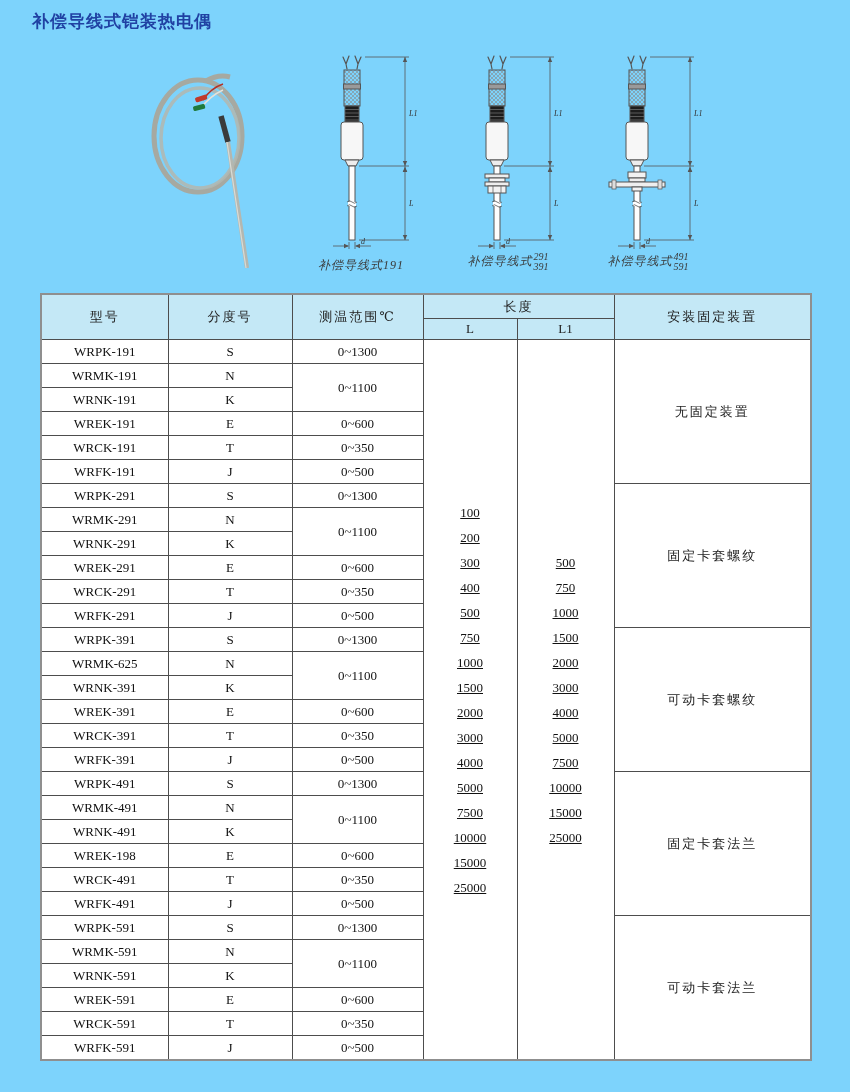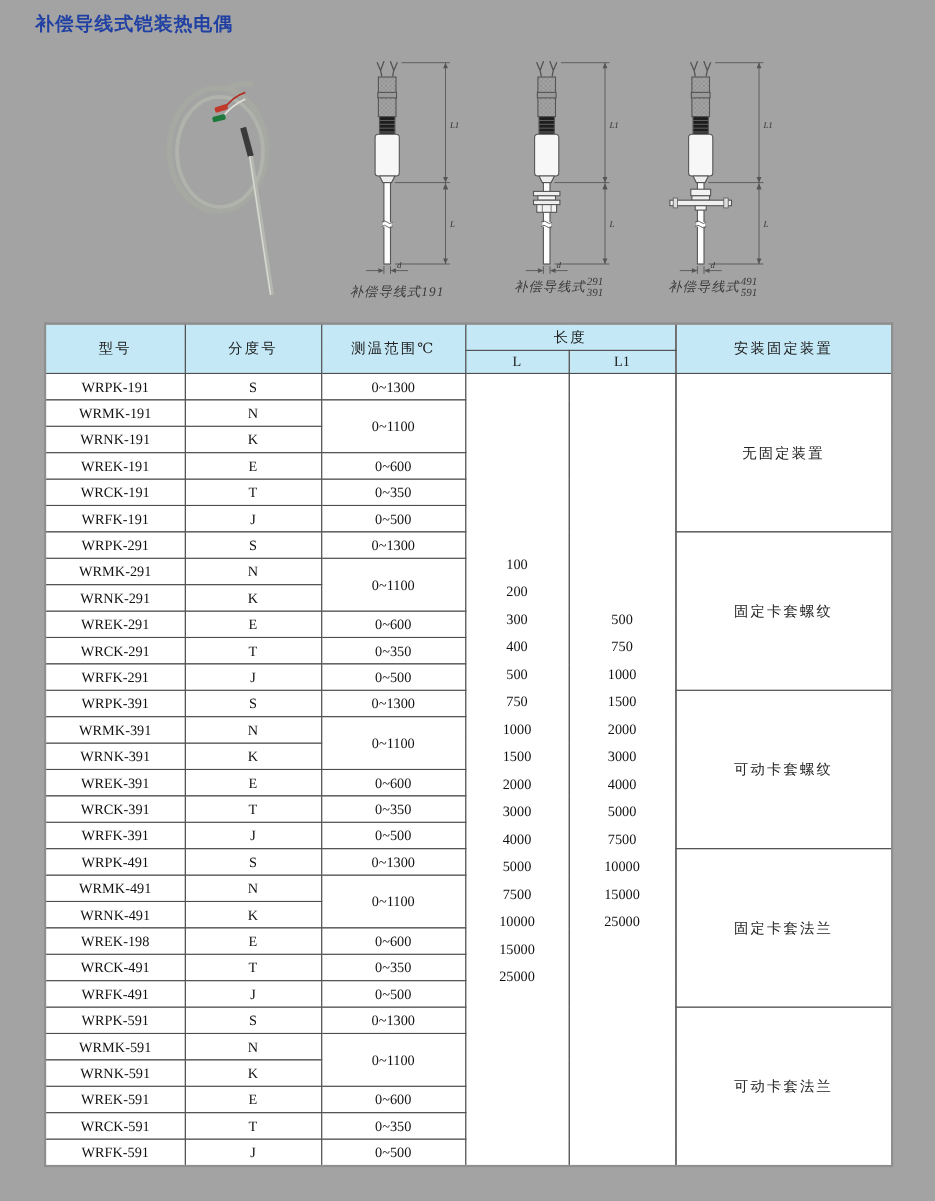--- a/index.html
+++ b/index.html
@@ -1,21 +1,21 @@
 <!DOCTYPE html>
 <html style="--title-color: #2041a3; --header-bg: #c4e8f6; --inner-border: #4d4d4d; --outer-border: #8f8f8f;"><head>
 <meta charset="utf-8">
 <style>
   html,body{margin:0;padding:0;}
   body{
     width:850px;height:1092px;background:#ffffff;position:relative;
     font-family:"Liberation Serif","DejaVu Serif",serif;
     -webkit-font-smoothing:antialiased;
   }
-  #page{position:absolute;inset:0;width:850px;height:1092px;background:#a3a3a3;overflow:hidden;}
+  #page{position:absolute;inset:0;width:850px;height:1092px;background:#7dd3fc;overflow:hidden;}
 
   
   .page-title{
     position:absolute;left:32px;top:10px;
     font-family:"Liberation Sans","DejaVu Sans",sans-serif;
     font-weight:bold;font-size:17px;letter-spacing:1px;
     color:var(--title-color,#2041a3);
   }
 
   
@@ -42,21 +42,21 @@
     padding:0;overflow:hidden;
   }
   table.spec th{
     background:var(--header-bg,#c4e8f6);
     font-weight:normal;color:#222;letter-spacing:2px;
   }
   tr.h1 th{height:23px;}
   tr.h2 th{height:20px;letter-spacing:0;}
   table.spec td{height:23px;background:#fff;}
   td.mount{letter-spacing:2px;color:#222;}
-  .vals div{line-height:25px;font-size:13px;}
+  .vals div{line-height:25px;font-size:13px;text-decoration:underline;}
 </style>
 </head>
 <body>
 
 <div id="page">
 
   <div class="page-title">补偿导线式铠装热电偶</div>
 
   <svg class="fig" style="left:143px;top:56px" width="125" height="218" viewBox="0 0 125 218">
     <ellipse cx="55" cy="80" rx="44" ry="56" fill="none" stroke="#a6a9a1" stroke-width="5"></ellipse>
@@ -358,21 +358,21 @@
           <td>J</td>
           <td>0~500</td>
         </tr>
         <tr>
           <td>WRPK-391</td>
           <td>S</td>
           <td>0~1300</td>
           <td rowspan="6" class="mount">可动卡套螺纹</td>
         </tr>
         <tr>
-          <td>WRMK-391</td>
+          <td>WRMK-625</td>
           <td>N</td>
           <td rowspan="2">0~1100</td>
         </tr>
         <tr>
           <td>WRNK-391</td>
           <td>K</td>
         </tr>
         <tr>
           <td>WREK-391</td>
           <td>E</td>

